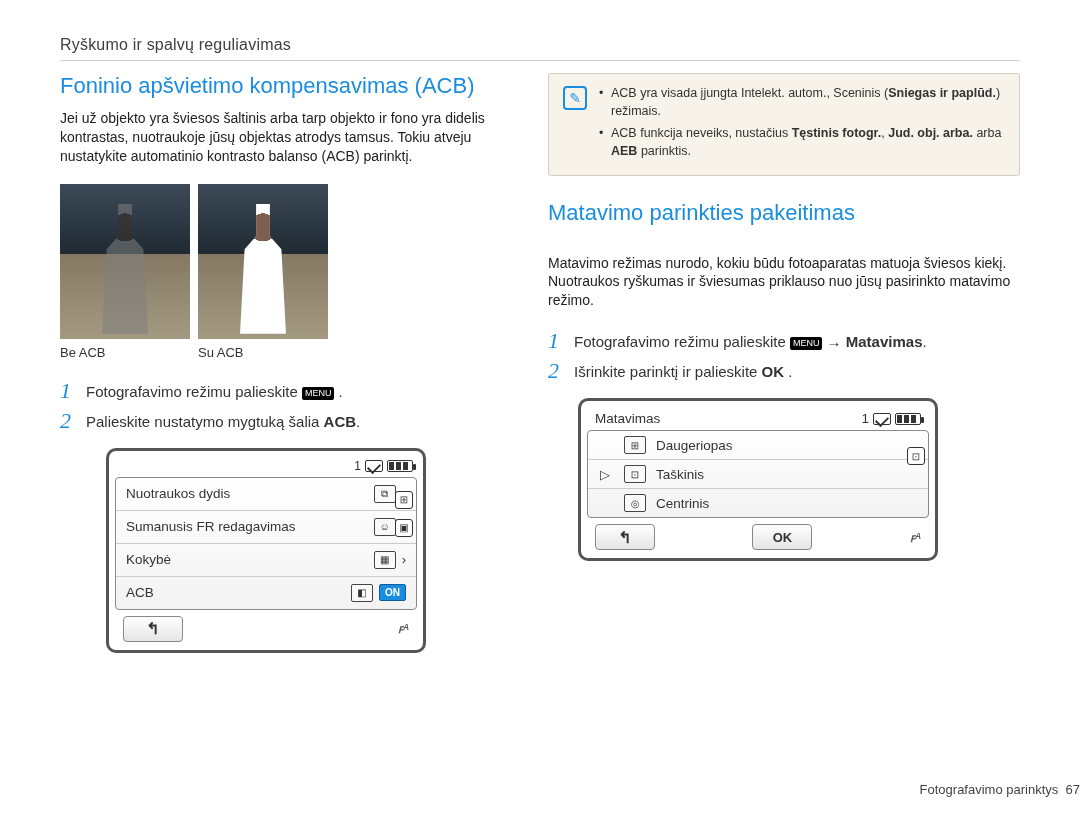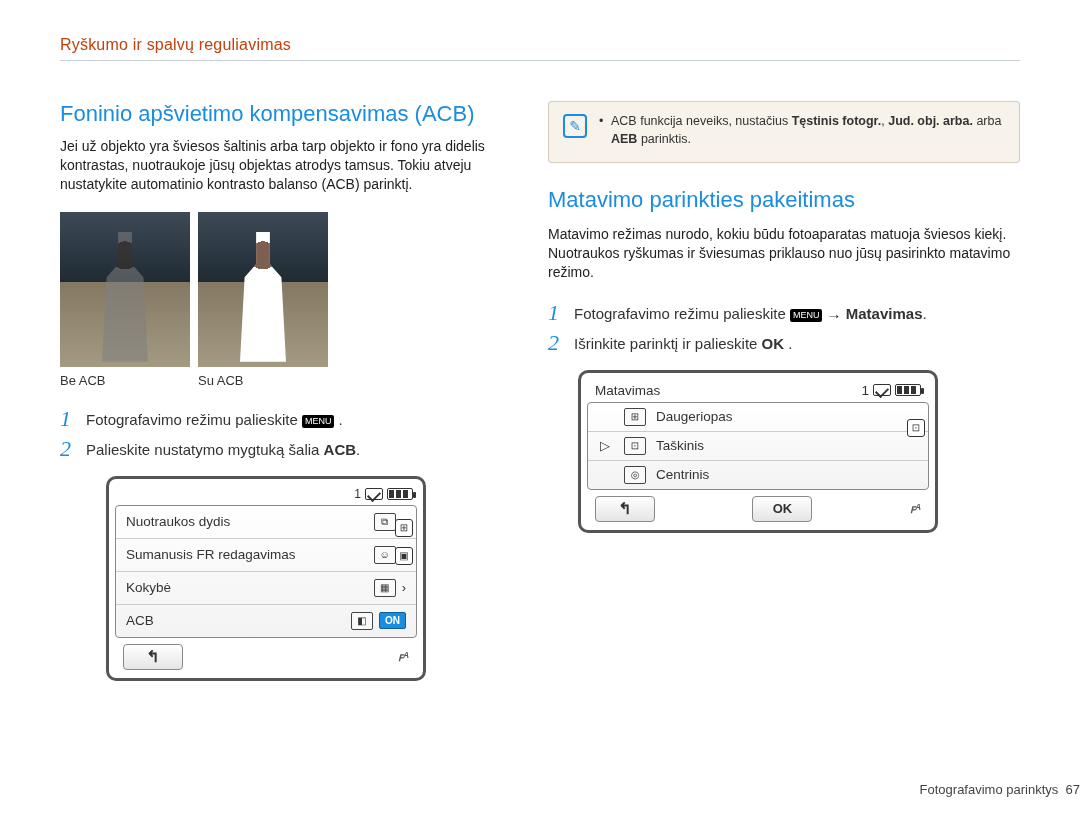--- a/index.html
+++ b/index.html
@@ -8,44 +8,44 @@
     width: 1080px;
     height: 815px;
     background: #fff;
     position: relative;
     color: #333;
   }
   .page {
     padding: 36px 60px 20px 60px;
   }
   .breadcrumb {
-    color: #c2410c;
+    color: #404040;
     font-size: 16px;
     border-bottom: 1px solid #c8d0d4;
     padding-bottom: 6px;
-    margin-bottom: 40px;
+    margin-bottom: 12px;
     letter-spacing: 0.2px;
   }
   .columns {
     display: flex;
     gap: 16px;
   }
   .col { flex: 1 1 50%; }
   .heading {
     color: #1a8de0;
     font-size: 22px;
     font-weight: 400;
     margin-bottom: 10px;
   }
   .subheading {
     color: #1a8de0;
     font-size: 22px;
     font-weight: 400;
     margin-top: 24px;
-    margin-bottom: 12px;
+    margin-bottom: 28px;
   }
   .body-text {
     font-size: 14px;
     line-height: 1.35;
     color: #222;
   }
   .photo-row {
     display: flex;
     gap: 8px;
     margin-top: 18px;
@@ -282,20 +282,23 @@
           <span class="sm-ic">▣</span>
         </div>
       </div>
     </div>
 
     <div class="col">
       <div class="note-box">
         <div class="note-icon">✎</div>
         <ul>
           <li>
+            <span>ACB yra visada įjungta Intelekt. autom., Sceninis (</span><b>Sniegas ir paplūd.</b><span>) režimais.</span>
+          </li>
+          <li>
             <span>ACB funkcija neveiks, nustačius </span><b>Tęstinis fotogr.</b><span>, </span><b>Jud. obj. arba.</b><span> arba </span><b>AEB</b><span> parinktis.</span>
           </li>
         </ul>
       </div>
 
       <div class="subheading">Matavimo parinkties pakeitimas</div>
       <div class="body-text">Matavimo režimas nurodo, kokiu būdu fotoaparatas matuoja šviesos kiekį. Nuotraukos ryškumas ir šviesumas priklauso nuo jūsų pasirinkto matavimo režimo.</div>
 
       <div class="step-list">
         <div class="step">

